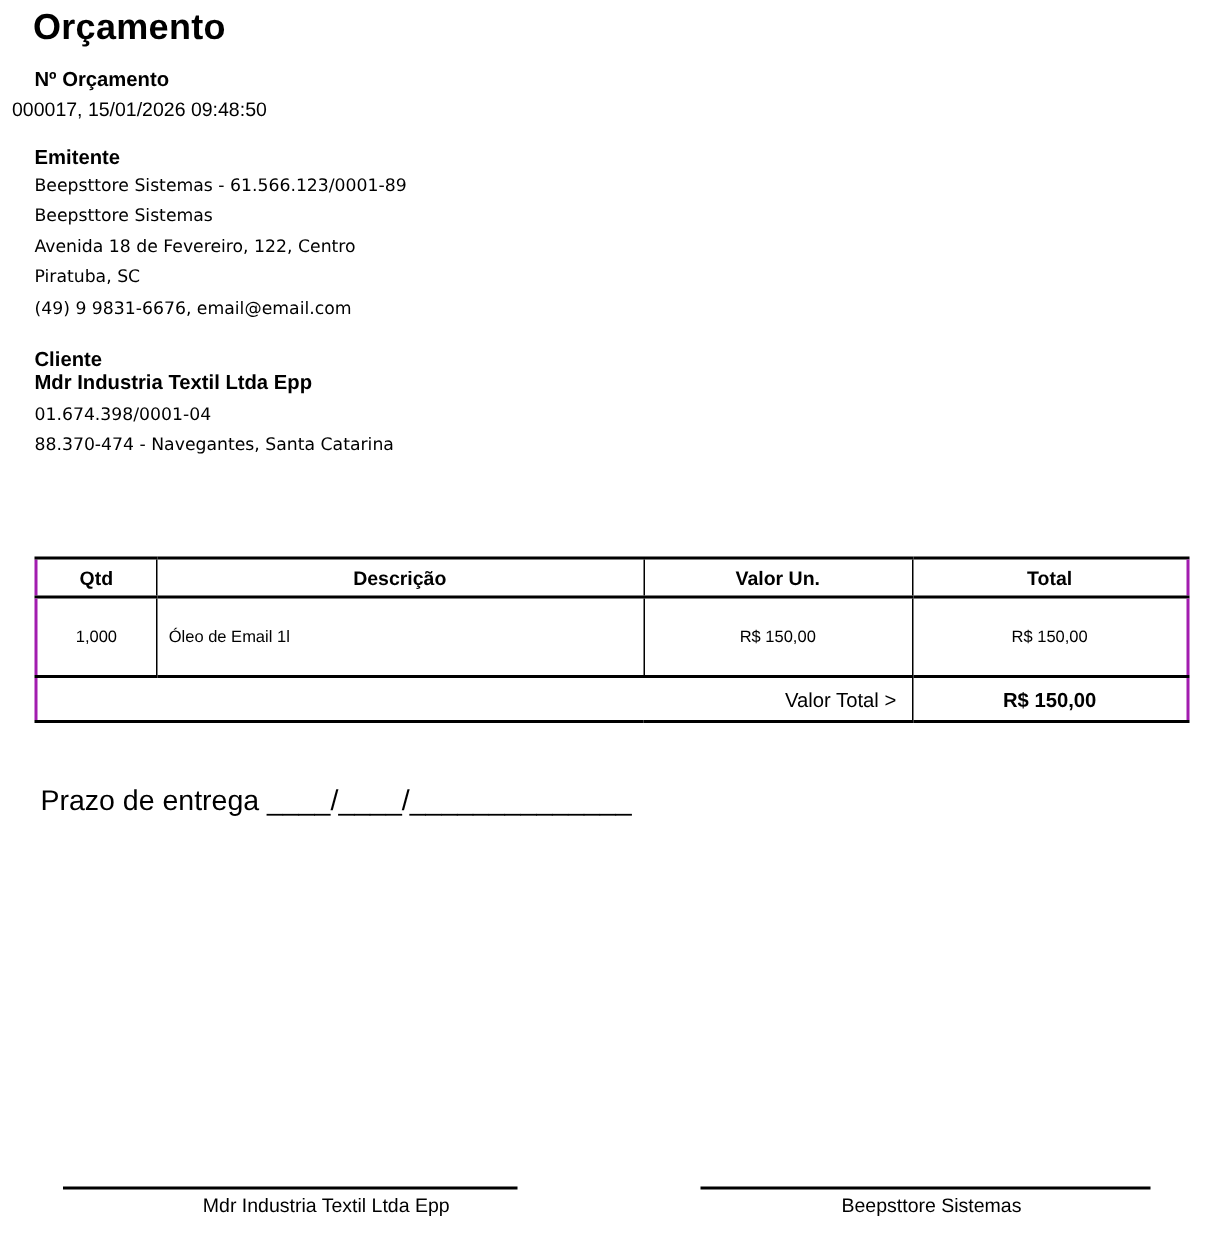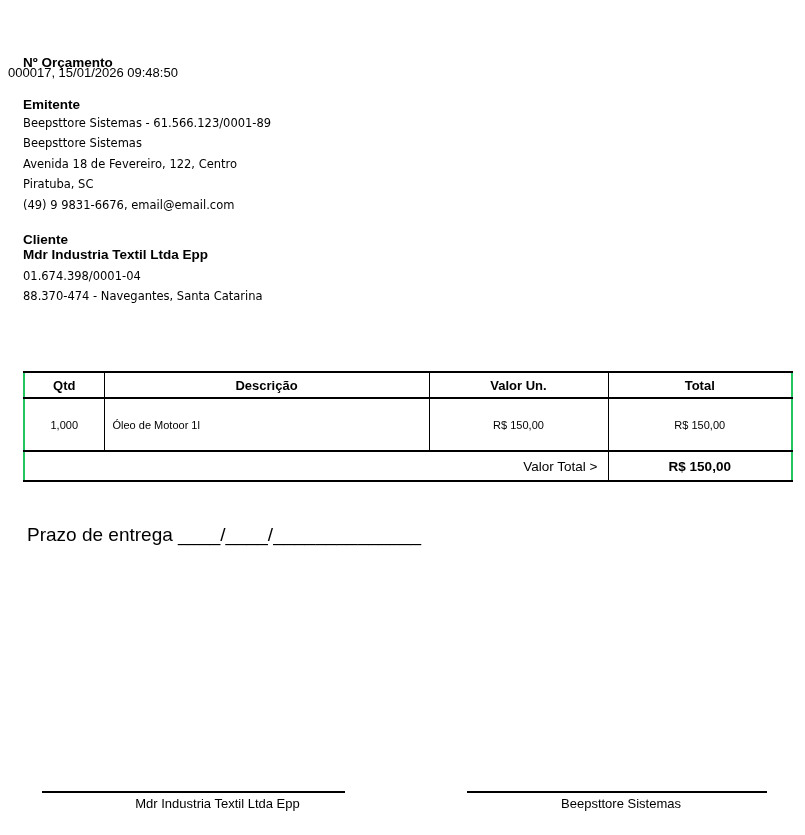--- a/index.html
+++ b/index.html
@@ -48,21 +48,21 @@
     font-size: 13.5px;
     font-weight: bold;
   }
 
   table.items {
     position: absolute;
     top: 371px; left: 23px;
     width: 768px;
     border-collapse: collapse;
     table-layout: fixed;
-    border: 2px solid #22c55e;
+    border: 2px solid #a21caf;
   }
   table.items th {
     border: 1px solid #000;
     border-top: 2px solid #000;
     border-bottom: 2px solid #000;
     height: 22px;
     font-size: 13px;
     font-weight: bold;
     text-align: center;
     vertical-align: middle;
@@ -118,22 +118,23 @@
   .sig-left  { left: 42px;  width: 303px; }
   .sig-left .sig-name { left: 24px; }
   .sig-right { left: 467px; width: 300px; }
   .sig-right .sig-name { left: 4px; }
 </style>
 </head>
 <body>
 
 <div class="page">
 
+  <div class="abs doc-title">Orçamento</div>
 
-  <div class="abs sec-heading" style="top:45px;margin-top:10px;">Nº Orçamento</div>
+  <div class="abs sec-heading" style="top:45px;">Nº Orçamento</div>
   <div class="abs plain-line" style="top:65px;">000017, 15/01/2026 09:48:50</div>
 
   <div class="abs sec-heading" style="top:97px;">Emitente</div>
   <div class="abs addr-block" style="top:113px;">
     <div>Beepsttore Sistemas - 61.566.123/0001-89</div>
     <div>Beepsttore Sistemas</div>
     <div>Avenida 18 de Fevereiro, 122, Centro</div>
     <div>Piratuba, SC</div>
     <div>(49) 9 9831-6676, email@email.com</div>
   </div>
@@ -156,21 +157,21 @@
       <tr>
         <th>Qtd</th>
         <th>Descrição</th>
         <th>Valor Un.</th>
         <th>Total</th>
       </tr>
     </thead>
     <tbody>
       <tr>
         <td class="data-cell">1,000</td>
-        <td class="data-cell desc-cell">Óleo de Motoor 1l</td>
+        <td class="data-cell desc-cell">Óleo de Email 1l</td>
         <td class="data-cell">R$ 150,00</td>
         <td class="data-cell">R$ 150,00</td>
       </tr>
       <tr>
         <td class="footer-label" colspan="3">Valor Total &gt;</td>
         <td class="footer-value">R$ 150,00</td>
       </tr>
     </tbody>
   </table>
 

